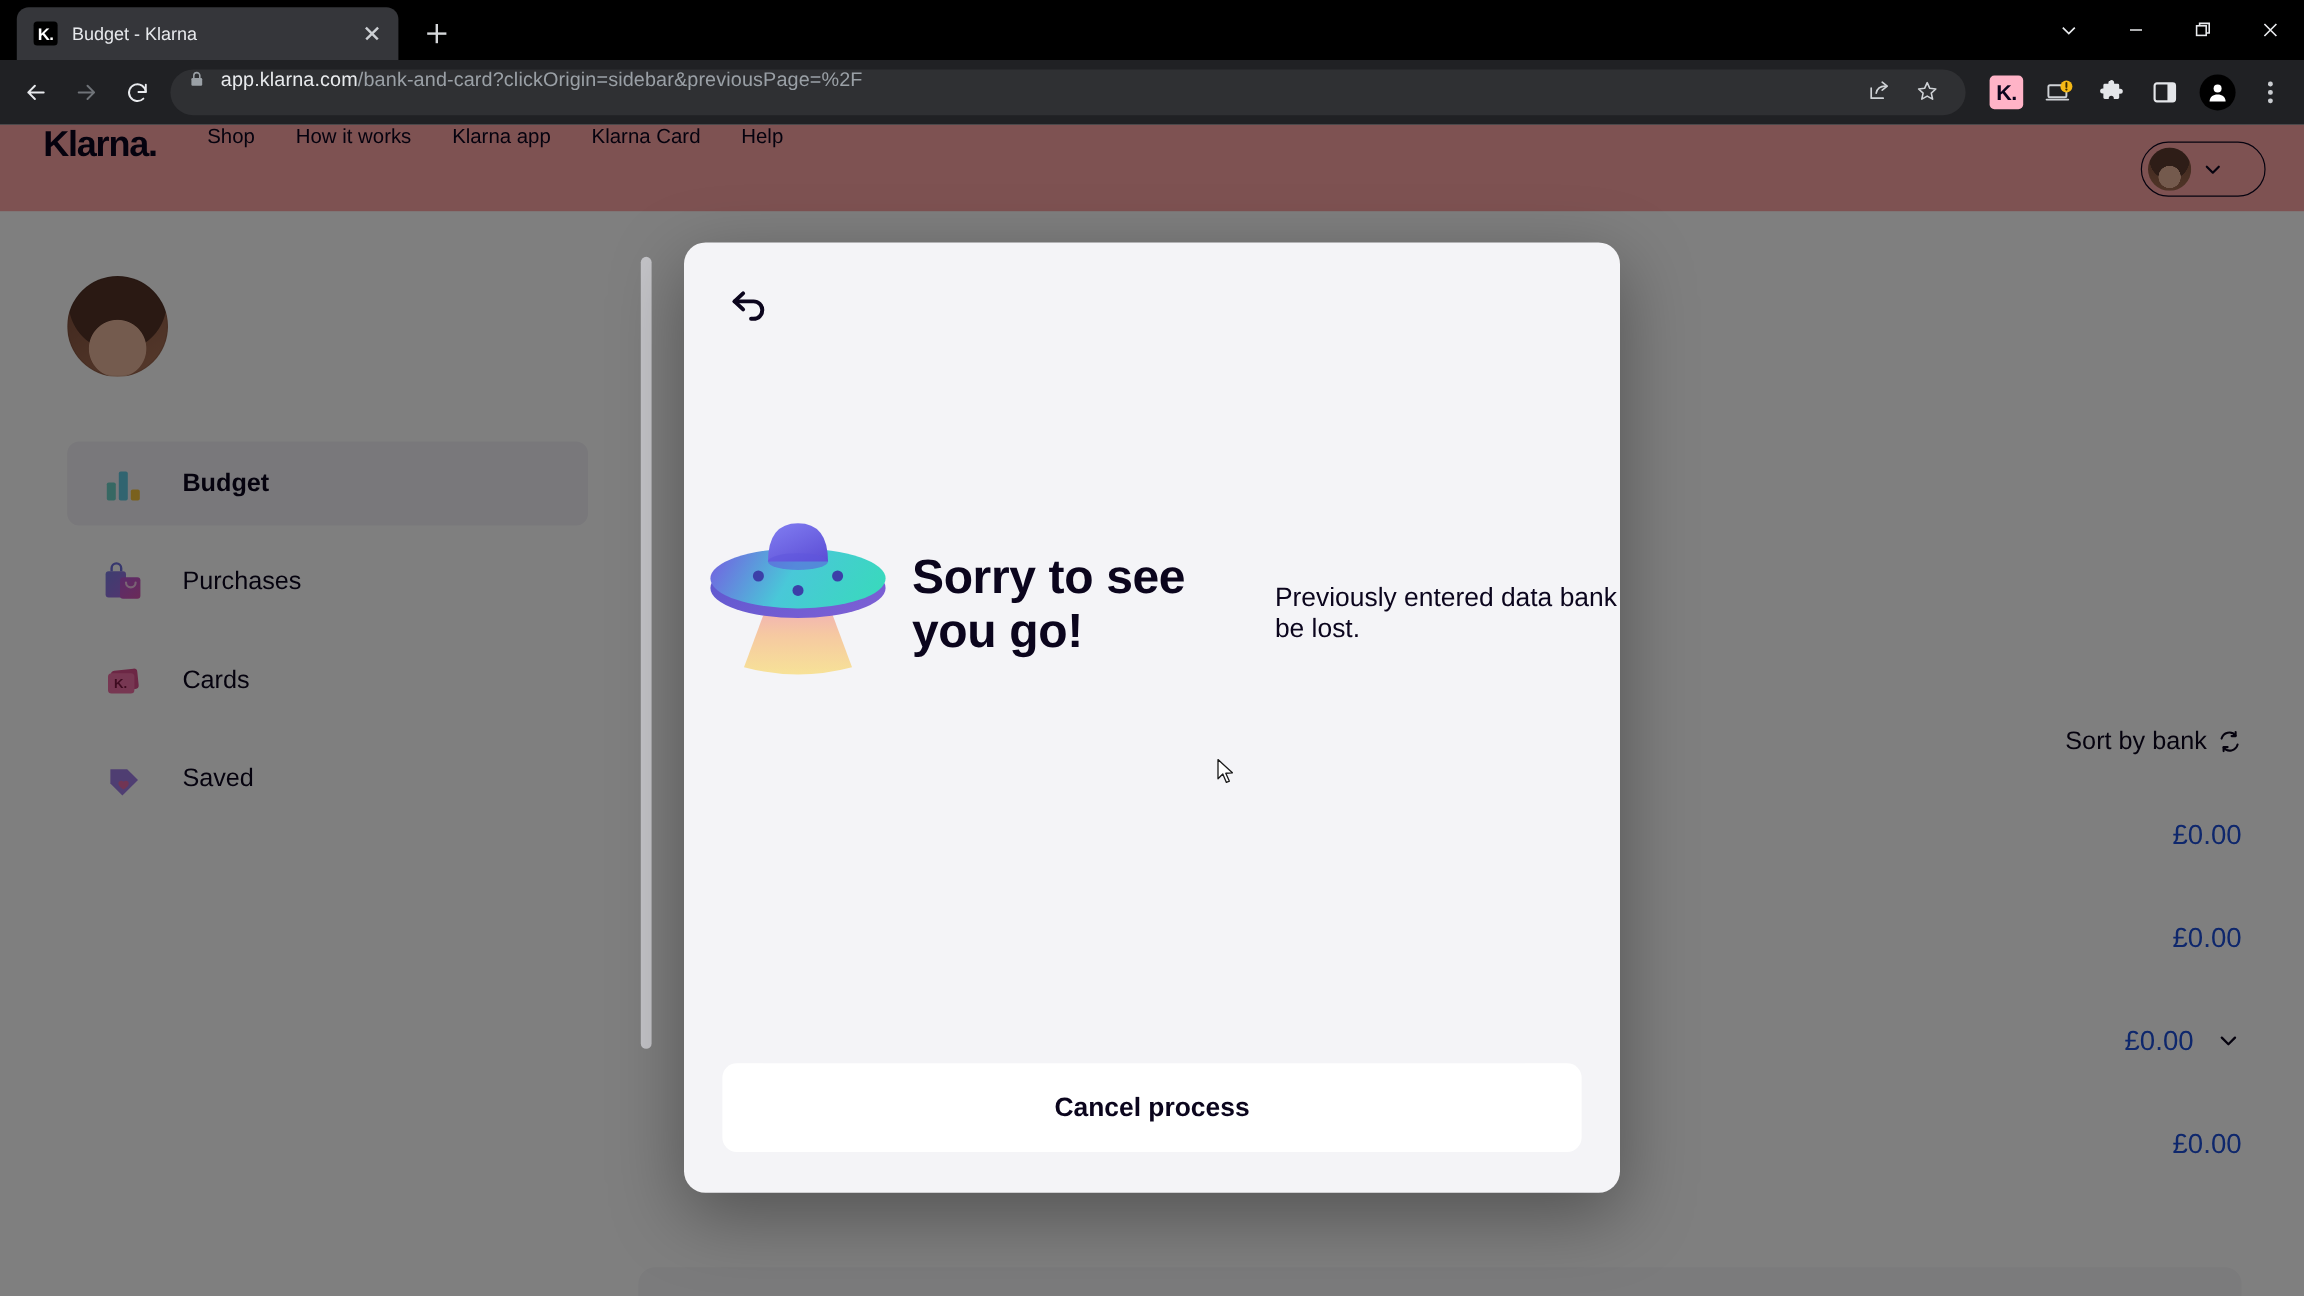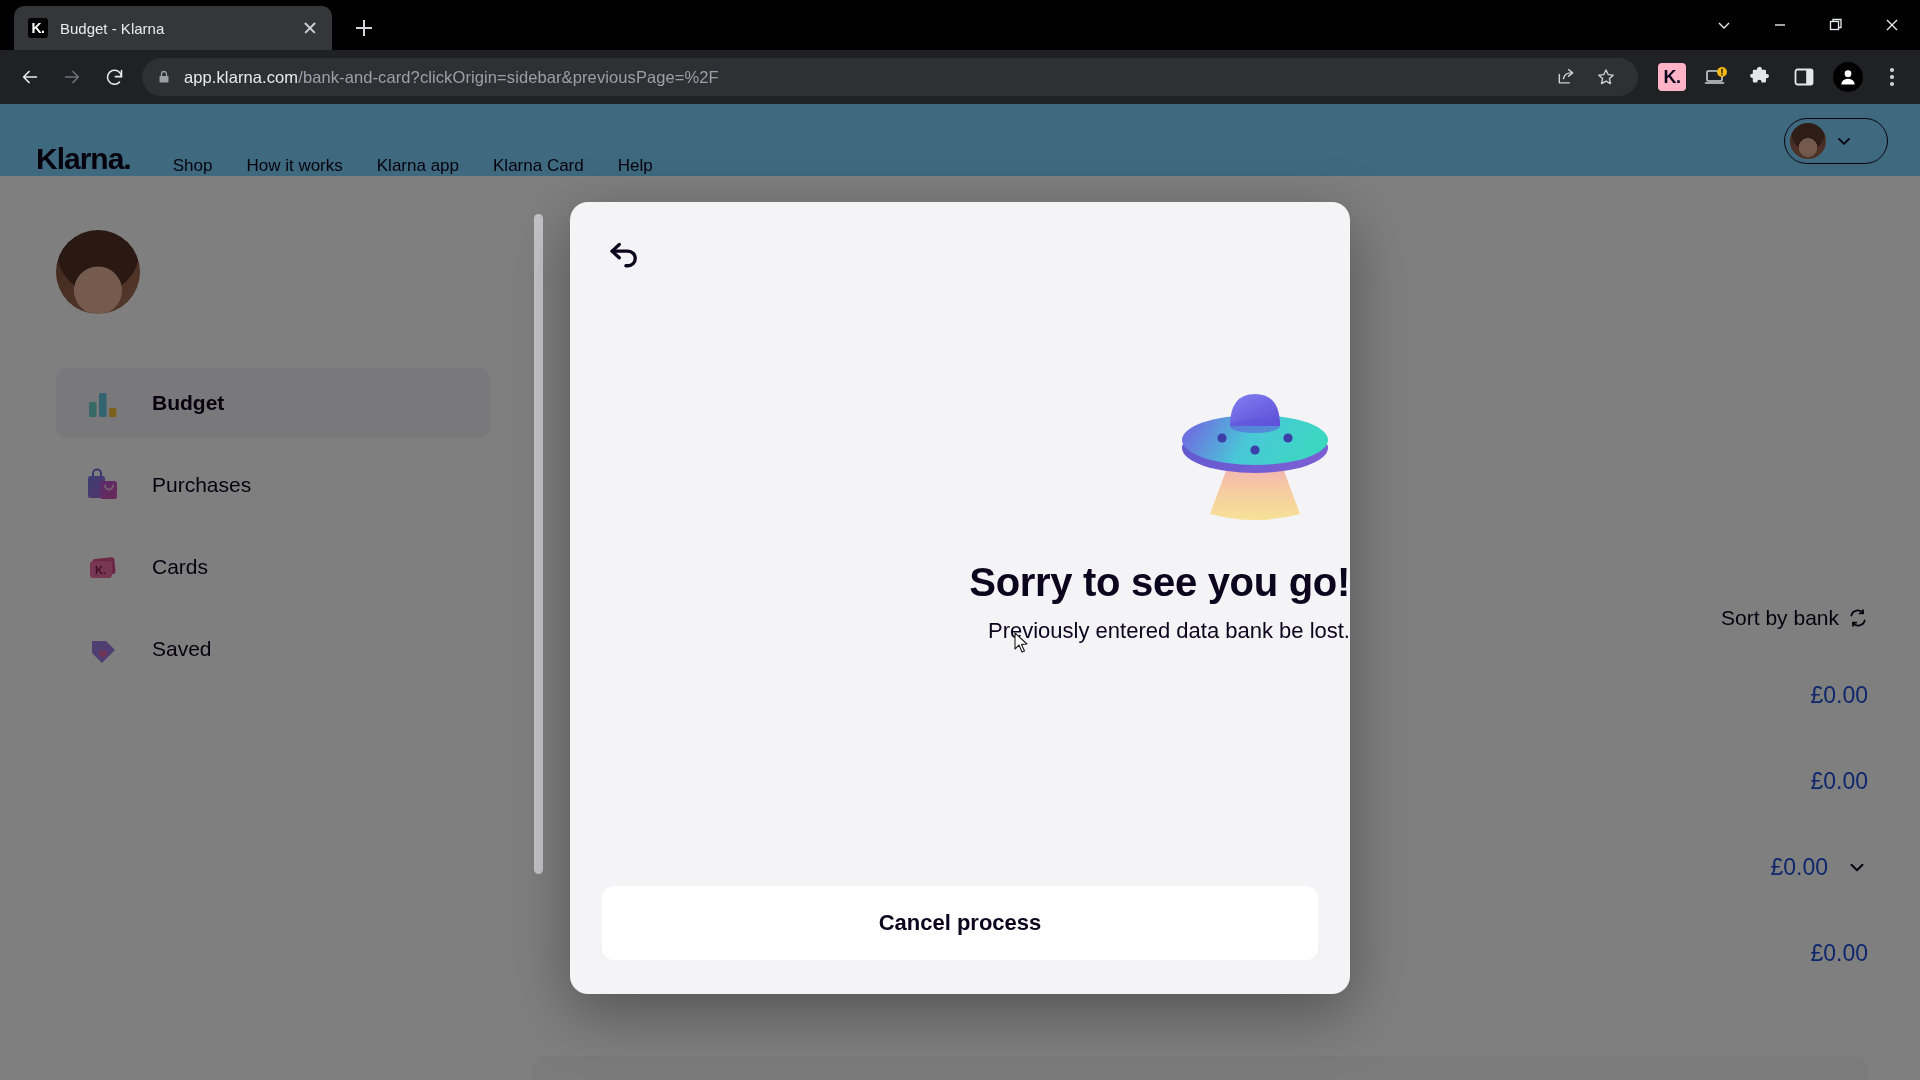--- a/index.html
+++ b/index.html
@@ -50,21 +50,21 @@
   .wc { width: 56px; height: 50px; display:flex; align-items:center; justify-content:center; }
   .wc svg { display:block; }
 
   .toolbar {
     height: 54px; background: #202124; display: flex; align-items: center;
     padding: 0 10px; gap: 2px;
   }
   .navbtn { width: 40px; height: 40px; display:flex; align-items:center; justify-content:center; border-radius: 50%; }
   .omnibox {
     flex: 1; height: 38px; background: #2f3033; border-radius: 19px;
-    display: flex; align-items: center; padding: 0 14px; margin: 0 8px 0 6px;
+    display: flex; align-items: flex-start; padding: 0 14px; margin: 0 8px 0 6px;
     min-width: 0;
   }
   .lock { width: 16px; height: 16px; flex:0 0 auto; margin-right: 12px; }
   .url { font-size: 16.5px; color: #9aa0a6; white-space: nowrap; overflow:hidden;
          text-overflow: ellipsis; letter-spacing: 0.1px; }
   .url b { color: #e8eaed; font-weight: 400; }
   .omni-actions { display:flex; align-items:center; gap:4px; margin-left:auto; flex:0 0 auto; padding-left:10px;}
   .ext-icons { display:flex; align-items:center; gap: 8px; margin-left: 6px; }
   .ico-btn { width: 36px; height: 36px; display:flex; align-items:center; justify-content:center; position:relative;}
   .klarna-ext {
@@ -84,22 +84,22 @@
   .page {
     position: absolute; left:0; top:104px; width:1920px; height:976px;
     background: #fff; overflow: hidden;
   }
   .dimmer {
     position:absolute; left:0; top:104px; width:1920px; height:976px;
     background: rgba(0,0,0,0.5); z-index: 40;
   }
 
   .klarna-nav {
-    height: 72px; display:flex; align-items:flex-end; padding: 0 36px;
-    background:#7dd3fc; position:relative;
+    height: 72px; display:flex; align-items:flex-start; padding: 0 36px;
+    background:#fca5a5; position:relative;
   }
   .klarna-logo { font-size: 30px; font-weight: 800; letter-spacing:-1px; color:#0b051d; }
   .nav-links { display:flex; gap: 34px; margin-left: 42px; }
   .nav-links a { color:#0b051d; font-size: 17px; text-decoration:none; }
   .nav-avatar {
     position:absolute; right: 32px; top: 14px;
     width: 104px; height: 46px; border:1.6px solid #0b051d; border-radius: 25px;
     display:flex; align-items:center; padding-left: 5px; gap: 8px;
   }
   .nav-avatar .face {
@@ -163,21 +163,21 @@
   
   .modal {
     position: absolute; left: 570px; top: 202px;
     width: 780px; height: 792px; background:#f4f4f7;
     border-radius: 18px; z-index: 60;
     box-shadow: 0 18px 60px rgba(0,0,0,.35);
     display:flex; flex-direction:column;
   }
   .modal-back { position:absolute; left: 28px; top: 26px; width: 52px; height: 52px;
                 display:flex; align-items:center; justify-content:center; }
-  .modal-center { flex:1; display:flex; flex-direction:column; align-items:flex-end;
+  .modal-center { flex:1; display:flex; flex-direction:row; align-items:center;
                   justify-content:center; padding-bottom: 64px; }
   .ufo { width: 190px; height: 160px; position:relative; margin-bottom: 36px; }
   .modal-title { font-size: 40px; font-weight: 800; color:#0b051d; letter-spacing:-0.3px; }
   .modal-sub { font-size: 22px; color:#0b051d; margin-top: 13px; }
   .modal-actions { padding: 0 32px 34px 32px; }
   .btn {
     width: 100%; height: 74px; border-radius: 12px; border:none;
     font-size: 22px; font-weight: 700; font-family:"Liberation Sans", sans-serif;
     display:flex; align-items:center; justify-content:center; cursor:pointer;
   }

